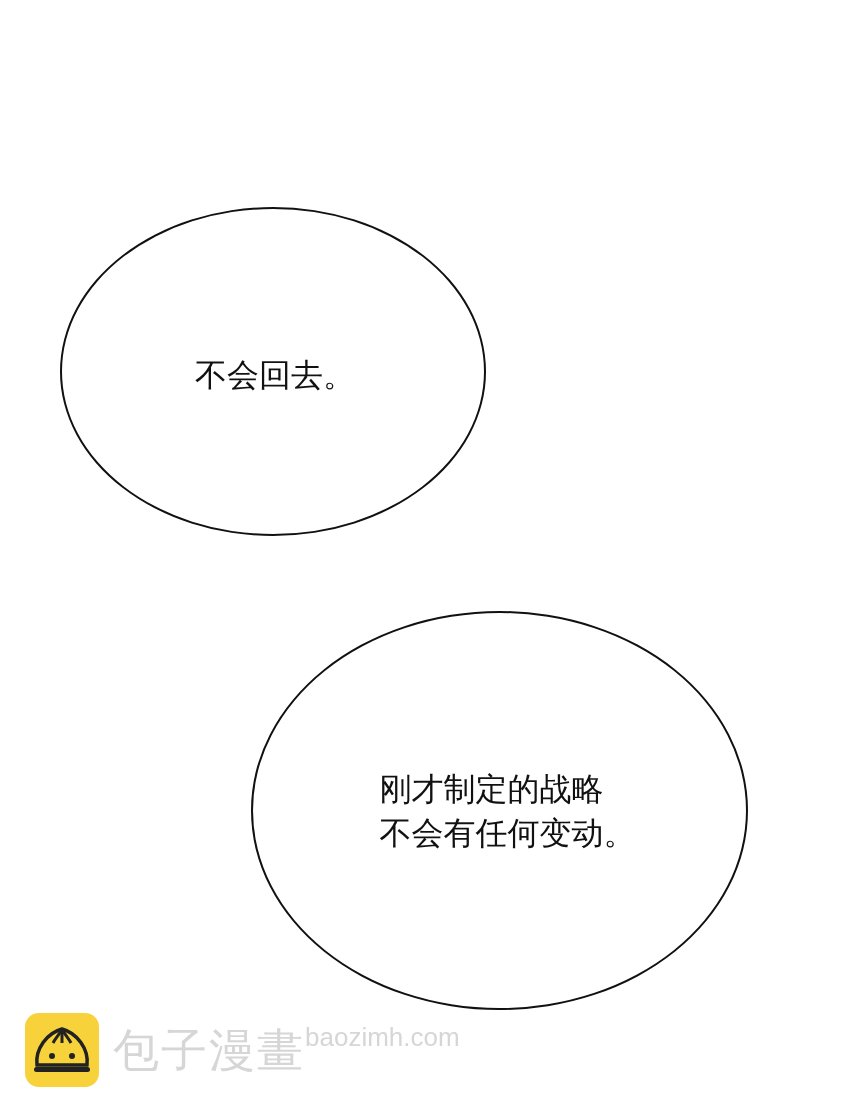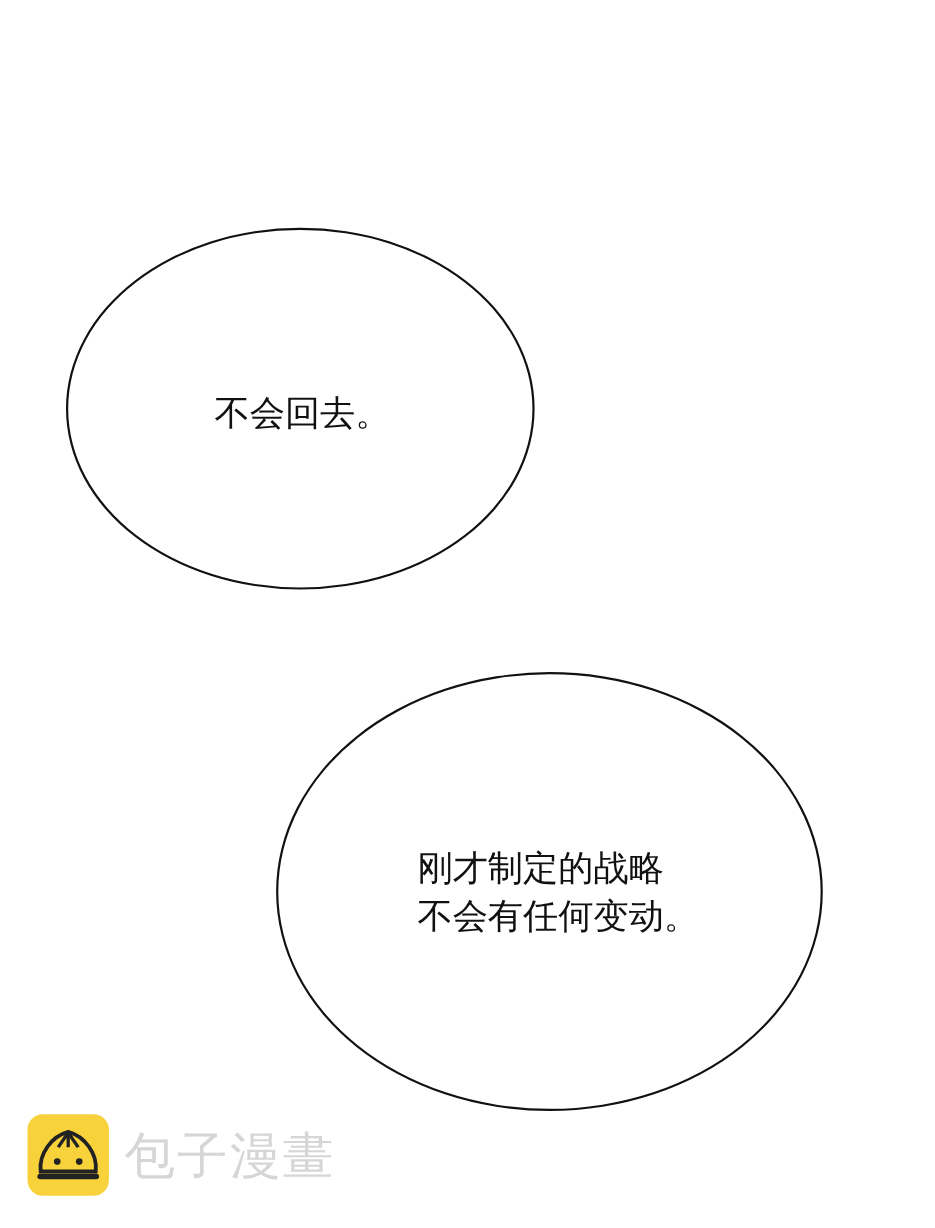--- a/index.html
+++ b/index.html
@@ -39,14 +39,15 @@
       <path d="M37 16 C34 22 30 26 28 30" fill="none" stroke="#222" stroke-width="3"></path>
       <path d="M37 16 C40 22 44 26 46 30" fill="none" stroke="#222" stroke-width="3"></path>
       <path d="M37 16 C37 22 37 26 37 30" fill="none" stroke="#222" stroke-width="3"></path>
       <circle cx="27" cy="43" r="3" fill="#222"></circle>
       <circle cx="47" cy="43" r="3" fill="#222"></circle>
       <rect x="9" y="54" width="56" height="5" rx="2.5" fill="#222"></rect>
     </svg>
   </div>
   <div class="wm-text">
     <div class="wm-title">包子漫畫</div>
+    <div class="wm-url">baozimh.com</div>
   </div>
 </div>
 
 </body></html>

